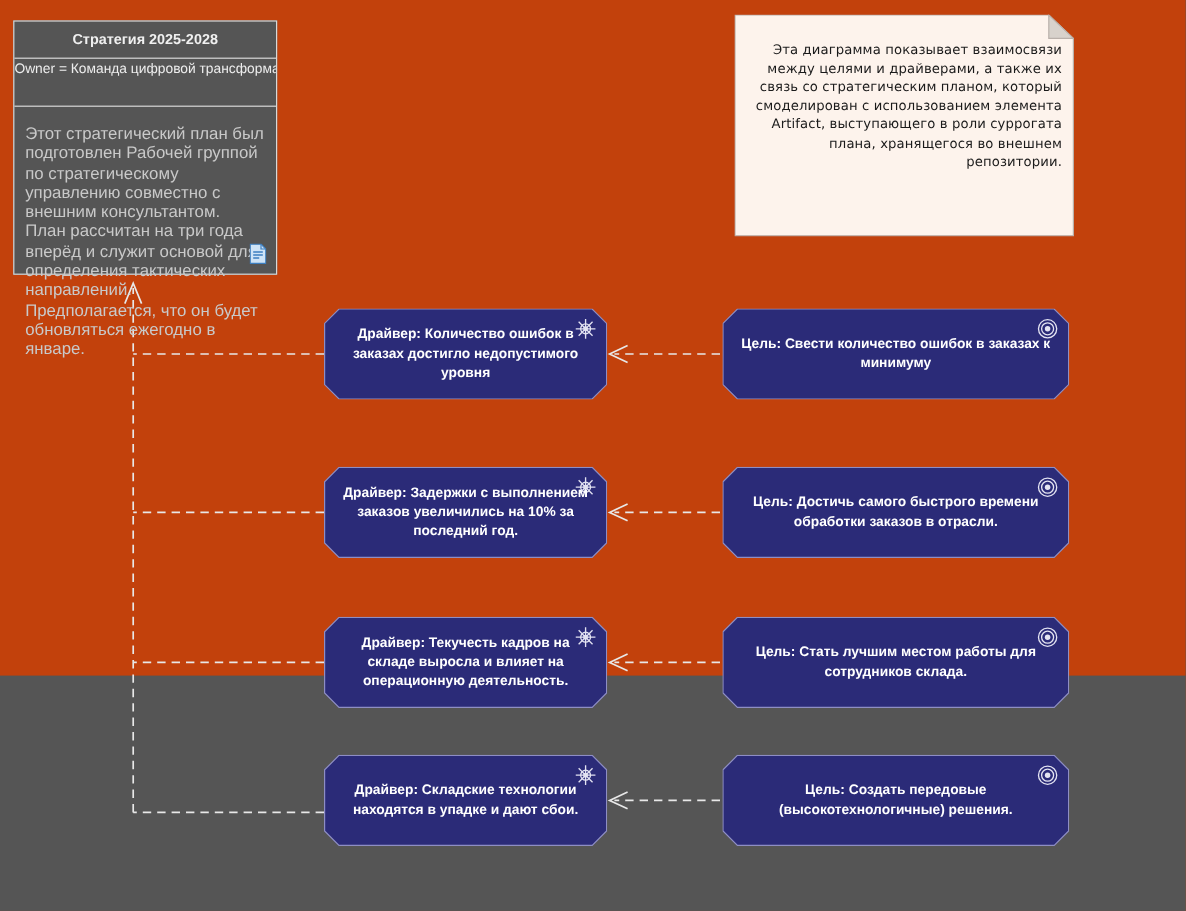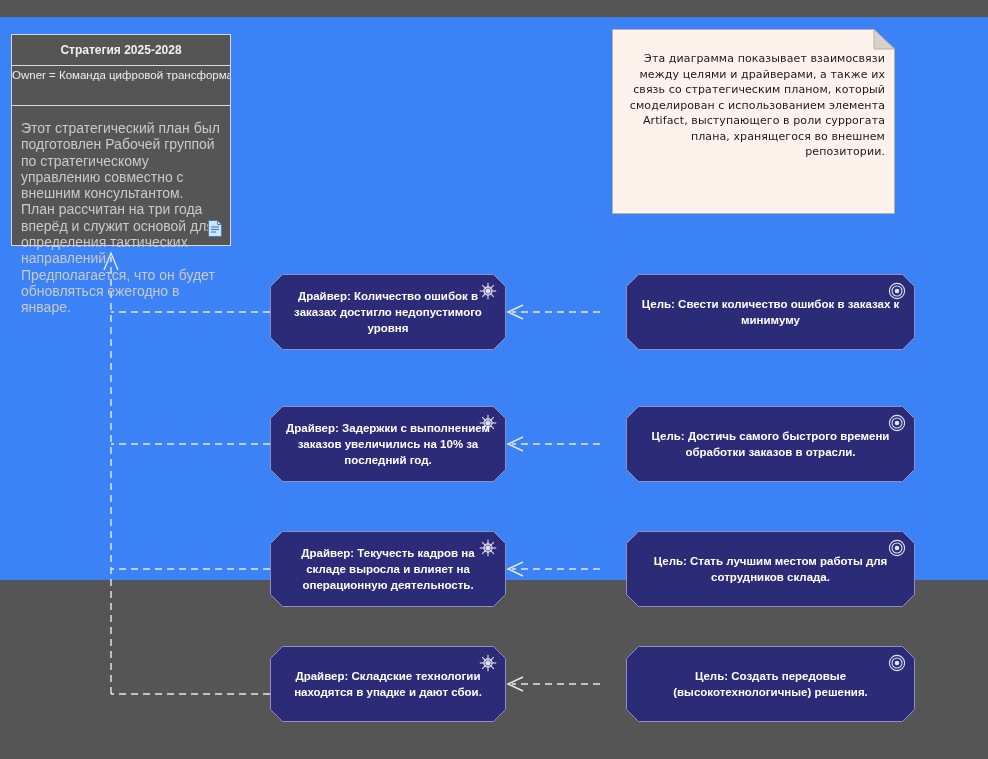--- a/index.html
+++ b/index.html
@@ -10,24 +10,24 @@
   body {
     width: 988px;
     height: 759px;
     position: relative;
     overflow: hidden;
     font-family: "Liberation Sans", sans-serif;
   }
 
   #canvas {
     position: absolute;
-    left: 0; top: 17px;
+    left: 0; top: 0;
     width: 988px;
     height: 563px;
-    background: #3b82f6;
+    background: #c2410c;
   }
 
   
   .artifact {
     position: absolute;
     left: 11px;
     top: 17px;
     width: 220px;
     height: 212px;
     background: #555555;
@@ -133,21 +133,21 @@
   }
   .elem .elem-icon {
     position: absolute;
     top: 8px;
     right: 9px;
     width: 18px;
     height: 18px;
   }
 
   .driver { width: 236px; height: 76px; padding-left: 48px; }
-  .goal   { width: 289px; height: 76px; margin-left: 24px; }
+  .goal   { width: 289px; height: 76px; }
 
   
   .conn {
     position: absolute;
     left: 0; top: 0;
     width: 988px;
     height: 759px;
     pointer-events: none;
   }
 </style>

